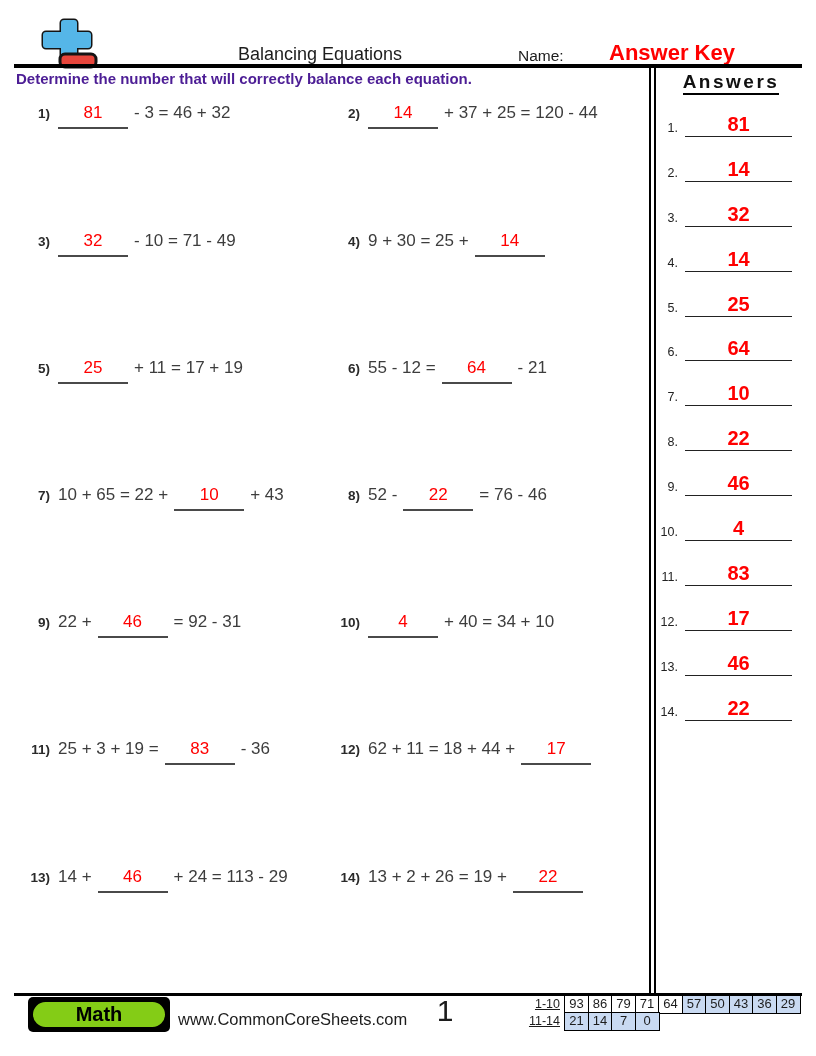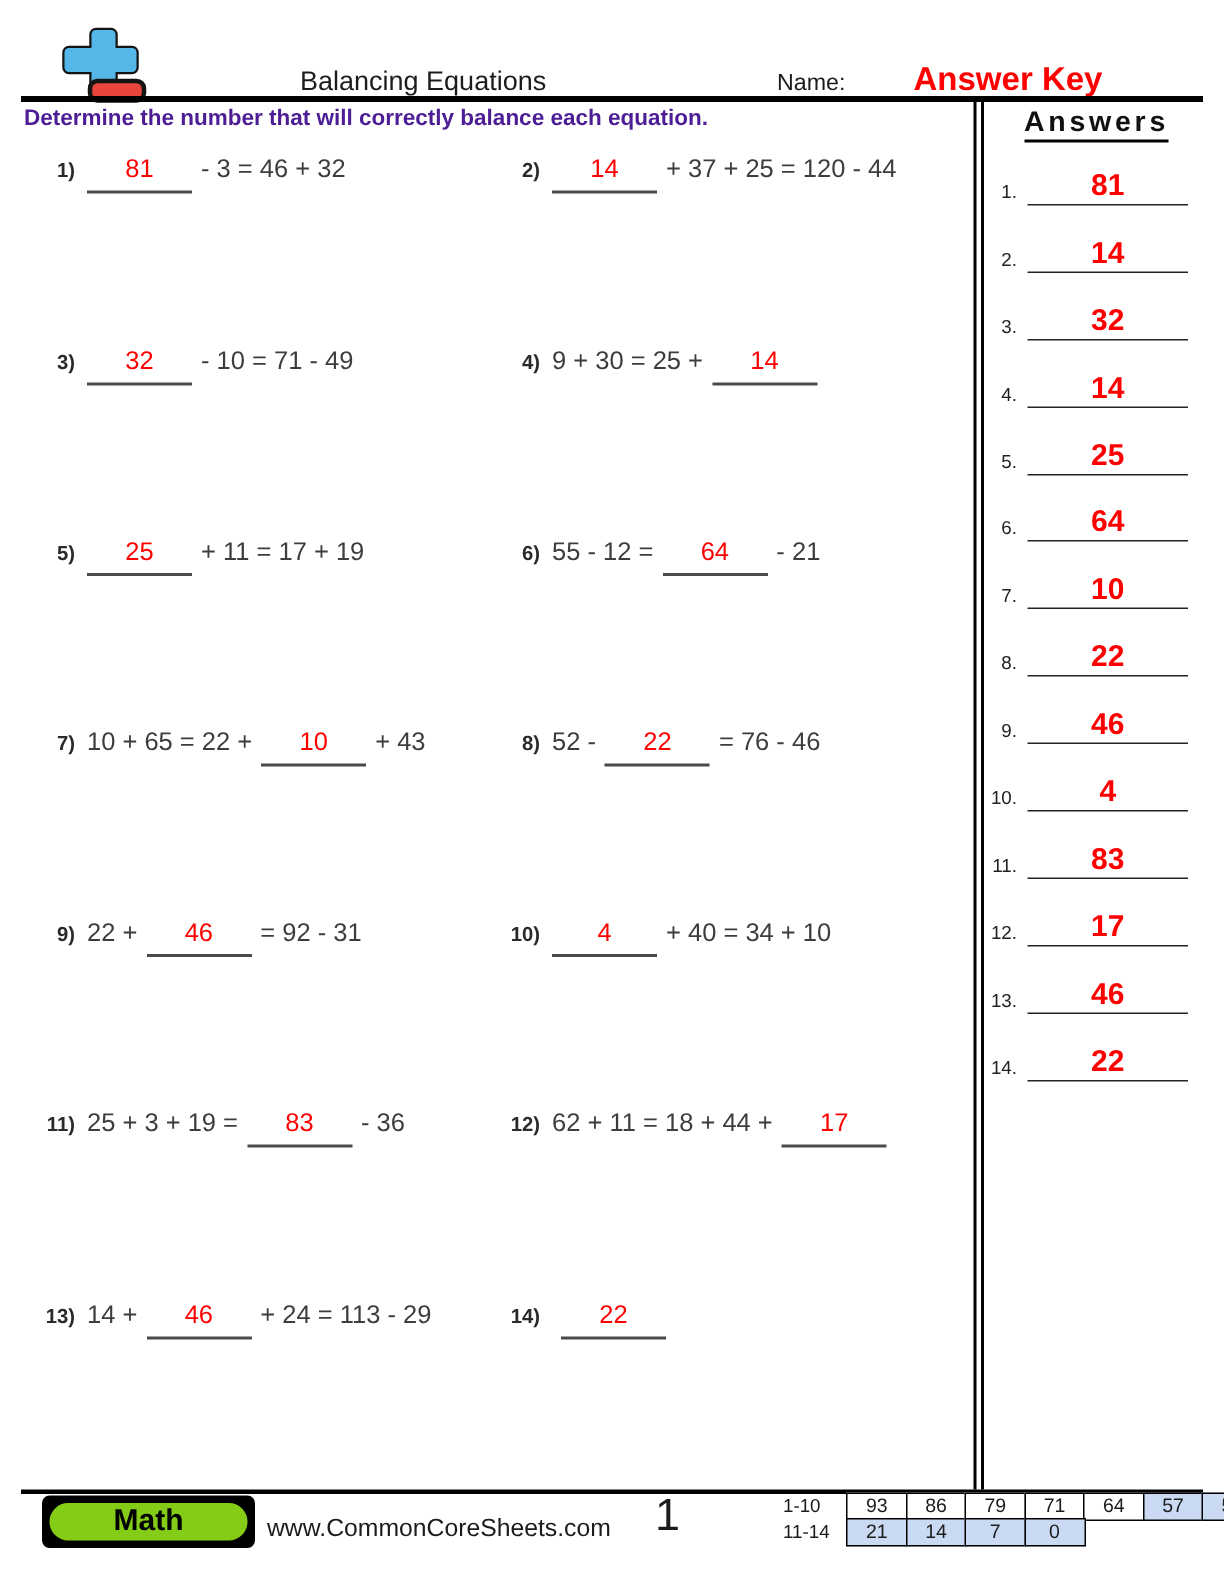--- a/index.html
+++ b/index.html
@@ -9,21 +9,21 @@
     --hl:#c9daf2;
   }
   html,body{margin:0;padding:0;background:#ffffff;}
   .page{
     position:relative;width:816px;height:1056px;background:#ffffff;
     font-family:"Liberation Sans","DejaVu Sans",sans-serif;color:var(--ink);
     overflow:hidden;
   }
   
   .logo{position:absolute;left:40px;top:18px;}
-  .ws-title{position:absolute;left:200px;top:44px;width:240px;text-align:left;
+  .ws-title{position:absolute;left:200px;top:44px;width:240px;text-align:center;
     font-size:18px;font-weight:500;color:#1c1c1c;}
   .name-label{position:absolute;left:518px;top:47px;font-size:15.5px;color:#1c1c1c;}
   .answer-key{position:absolute;left:592px;top:40px;width:160px;text-align:center;
     font-size:22px;font-weight:bold;color:var(--accent);}
   .header-rule{position:absolute;left:14px;top:64px;width:788px;height:3.5px;background:#000;}
   .instruction{position:absolute;left:16px;top:70px;width:600px;
     font-size:15px;font-weight:bold;color:#4c1d95;}
   
   .vsep{position:absolute;left:649px;top:67px;height:926px;width:3px;
     border-left:2px solid #000;border-right:2px solid #000;}
@@ -50,23 +50,23 @@
   .footer-rule{position:absolute;left:14px;top:993px;width:788px;height:3px;background:#000;}
   .math-badge{position:absolute;left:28px;top:997px;width:142px;height:35px;background:#000;border-radius:5px;}
   .math-pill{position:absolute;left:3px;top:3px;right:3px;bottom:3px;background:#84cc16;
     border:2px solid #000;border-radius:16px;display:flex;align-items:center;justify-content:center;
     font-size:20px;font-weight:bold;color:#000;}
   .site{position:absolute;left:178px;top:1010px;font-size:16.5px;color:#1c1c1c;}
   .pagenum{position:absolute;left:405px;top:994px;width:80px;text-align:center;
     font-size:30px;color:#1c1c1c;}
   .score-table{position:absolute;left:522px;top:996px;}
   .score-row{display:flex;align-items:stretch;margin-top:-1.5px;}
-  .score-label{width:38px;padding-right:4px;font-size:12.5px;
-    line-height:19px;color:#1c1c1c;}
-  .score-cell{width:41px;height:19px;box-sizing:border-box;border:1.5px solid #000;
+  .score-label{width:38px;text-align:right;padding-right:4px;font-size:12.5px;
+    line-height:19px;color:#1c1c1c;text-decoration:underline;}
+  .score-cell{width:25px;height:19px;box-sizing:border-box;border:1.5px solid #000;
     margin-right:-1.5px;text-align:center;font-size:13px;line-height:16px;color:#1c1c1c;background:#fff;}
   .score-cell.hl{background:var(--hl);}
 </style>
 </head>
 <body>
 
 <div class="page">
 
   <div class="logo">
     <svg width="62" height="52" viewBox="0 0 62 52">
@@ -258,20 +258,21 @@
       <span class="ptext"></span>
     </div>
   <div class="prob r7 c1">
       <span class="pnum">13)</span>
       <span class="ptext">14 +</span>
       <span class="blank">46</span>
       <span class="ptext">+ 24 = 113 - 29</span>
     </div>
   <div class="prob r7 c2">
       <span class="pnum">14)</span>
+      <span class="ptext">13 + 2 + 26 = 19 +</span>
       <span class="blank">22</span>
       <span class="ptext"></span>
     </div>
 
   <div class="footer-rule"></div>
   <div class="math-badge">
     <div class="math-pill">Math</div>
   </div>
   <div class="site">www.CommonCoreSheets.com</div>
   <div class="pagenum">1</div>

